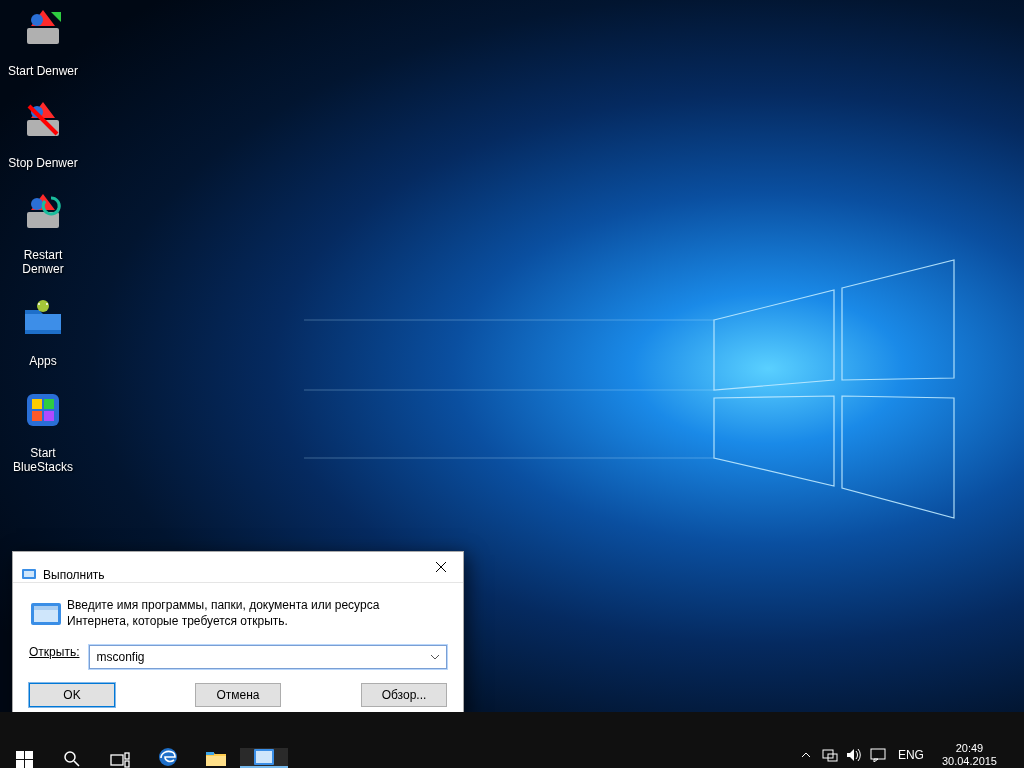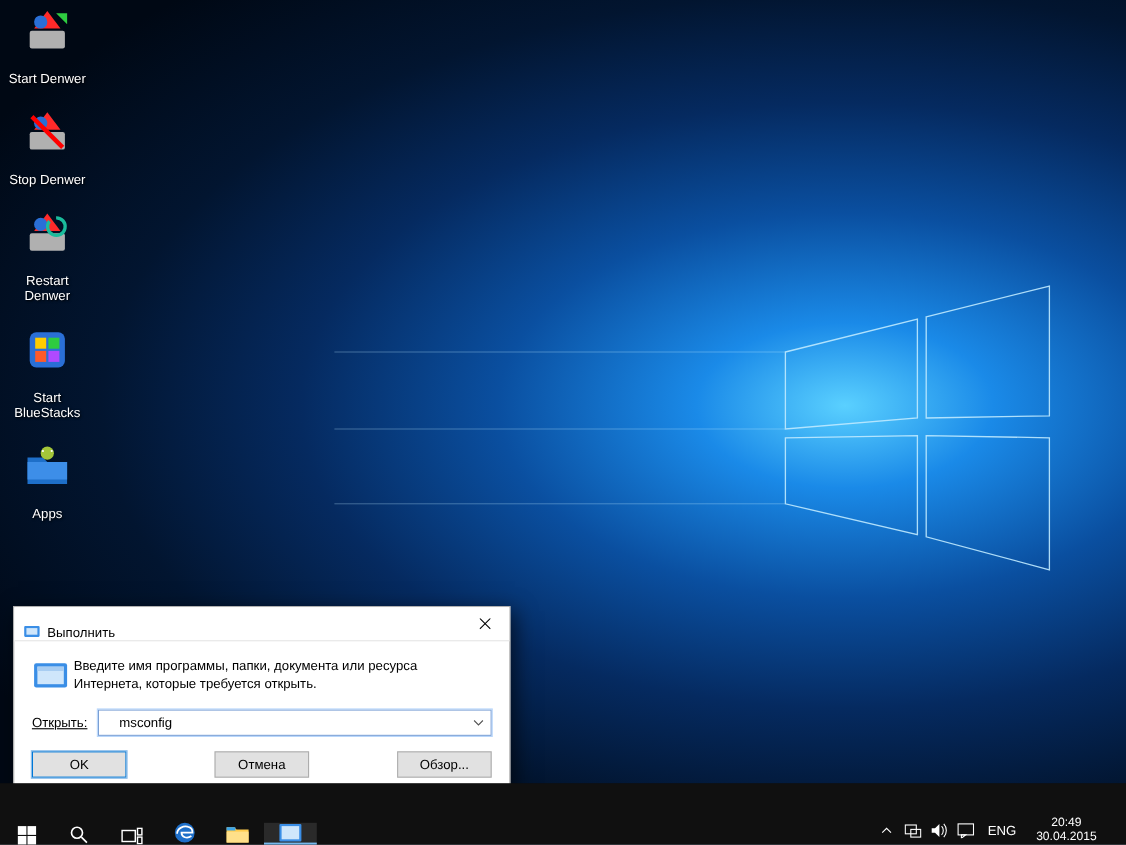--- a/index.html
+++ b/index.html
@@ -15,24 +15,24 @@
 
   
   .run-dialog{position:absolute;left:12px;bottom:44px;width:450px;background:#fff;color:#000;box-shadow:4px 4px 18px rgba(0,0,0,.6);border:1px solid #aaa}
   .title-bar{height:30px;background:#fff;display:flex;align-items:flex-end;padding-left:8px;border-bottom:1px solid #e5e5e5}
   .title-bar .t-icon{width:16px;height:16px;margin-right:6px}
   .title-bar .t-text{flex:1;font-size:12px}
   .title-bar .close{width:45px;height:30px;display:flex;align-items:center;justify-content:center;cursor:pointer}
   .run-body{padding:14px 20px 8px 16px;display:flex;gap:4px}
   .run-body .big-icon{width:34px;height:34px;flex:none}
   .run-body .desc{font-size:12px;line-height:16px}
-  .open-row{display:flex;align-items:center;padding:6px 16px 14px 16px;gap:10px}
+  .open-row{display:flex;padding:6px 16px 14px 16px;gap:10px}
   .open-row label{font-size:12px;text-decoration:underline}
   .combo{flex:1;position:relative}
-  .combo input{width:100%;height:24px;border:1px solid #7a9fd4;padding:2px 24px 2px 18px;font-size:12px;box-sizing:border-box;outline:1px solid #b8d6fb}
+  .combo input{width:100%;height:24px;border:1px solid #7a9fd4;padding:2px 24px 2px 6px;font-size:12px;box-sizing:border-box;outline:1px solid #b8d6fb}
   .combo .chev{position:absolute;right:4px;top:4px;width:16px;height:16px;display:flex;align-items:center;justify-content:center;pointer-events:none;color:#555}
   .btn-row{display:flex;justify-content:space-between;gap:3px;padding:0 16px 16px 16px}
   .btn{min-width:86px;height:24px;border:1px solid #adadad;background:#e1e1e1;font-size:12px;cursor:pointer}
   .btn.primary{border:1px solid #0078d7;outline:1px solid #84b8e8}
 
   
   .taskbar{position:absolute;left:0;bottom:0;width:100%;height:56px;background:#101010;display:flex;align-items:flex-end;color:#fff}
   .tb-btn{width:48px;display:flex;align-items:center;justify-content:center;cursor:pointer}
   .tb-btn.active{background:#2a2a2a;border-bottom:2px solid #76b9ed}
   .tray{margin-left:auto;display:flex;align-items:center;gap:8px;padding:0 6px;font-size:11px}
@@ -95,40 +95,40 @@
             <polygon points="22,4 34,20 10,20" fill="#ff2a2a"></polygon>
             <circle cx="16" cy="14" r="6" fill="#2a6fd6"></circle>
             <path d="M30 8 a8 8 0 1 1 -6 3" fill="none" stroke="#1abc9c" stroke-width="3"></path>
           </svg>
       </div>
       <div class="label">Restart Denwer</div>
     </div>
     <div class="desktop-icon">
       <div class="glyph">
         <svg width="44" height="44" viewBox="0 0 44 44">
+            <path d="M4 14h14l4 4h18v20H4z" fill="#1e6fc9"></path>
+            <path d="M4 18h36v16H4z" fill="#3d8ee8"></path>
+            <circle cx="22" cy="10" r="6" fill="#a4c639"></circle>
+            <circle cx="18" cy="8" r="1" fill="#fff"></circle>
+            <circle cx="26" cy="8" r="1" fill="#fff"></circle>
+          </svg>
+      </div>
+      <div class="label">Apps</div>
+    </div>
+    <div class="desktop-icon">
+      <div class="glyph">
+        <svg width="44" height="44" viewBox="0 0 44 44">
             <rect x="6" y="6" width="32" height="32" rx="6" fill="#2a6fd6"></rect>
             <rect x="11" y="11" width="10" height="10" fill="#ffcc00"></rect>
             <rect x="23" y="11" width="10" height="10" fill="#2ecc40"></rect>
             <rect x="11" y="23" width="10" height="10" fill="#ff5a2a"></rect>
             <rect x="23" y="23" width="10" height="10" fill="#b04aff"></rect>
           </svg>
       </div>
       <div class="label">Start BlueStacks</div>
-    </div>
-    <div class="desktop-icon">
-      <div class="glyph">
-        <svg width="44" height="44" viewBox="0 0 44 44">
-            <path d="M4 14h14l4 4h18v20H4z" fill="#1e6fc9"></path>
-            <path d="M4 18h36v16H4z" fill="#3d8ee8"></path>
-            <circle cx="22" cy="10" r="6" fill="#a4c639"></circle>
-            <circle cx="18" cy="8" r="1" fill="#fff"></circle>
-            <circle cx="26" cy="8" r="1" fill="#fff"></circle>
-          </svg>
-      </div>
-      <div class="label">Apps</div>
     </div>
   </div>
 
 
   <div class="run-dialog">
     <div class="title-bar">
       <span class="t-icon">
         <svg class="run-mini" width="16" height="16" viewBox="0 0 16 16">
             <rect x="1" y="3" width="14" height="10" rx="1" fill="#3a8ee6"></rect>
             <rect x="3" y="5" width="10" height="6" fill="#cfe6fb"></rect>

